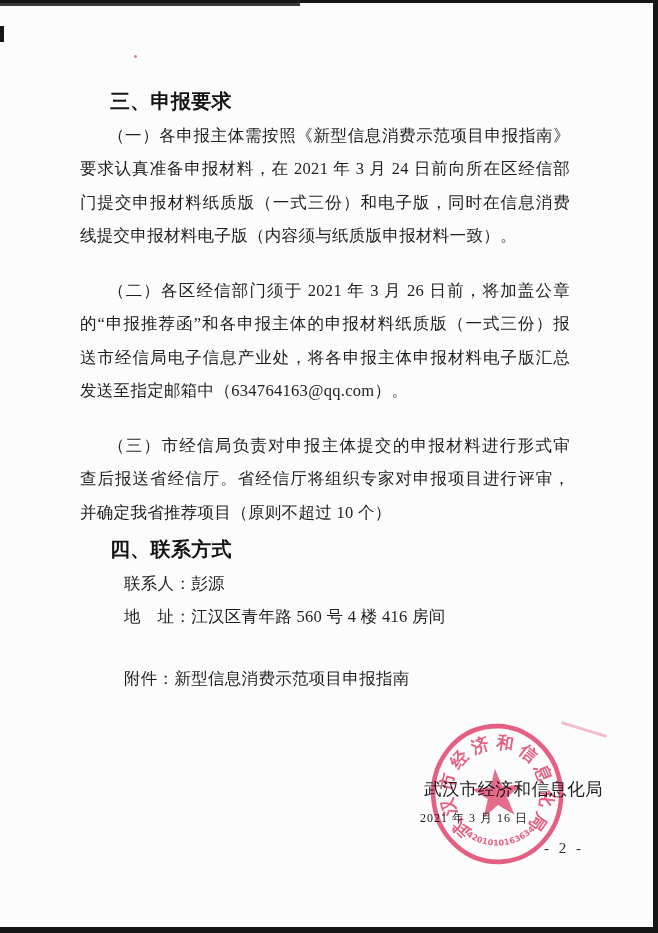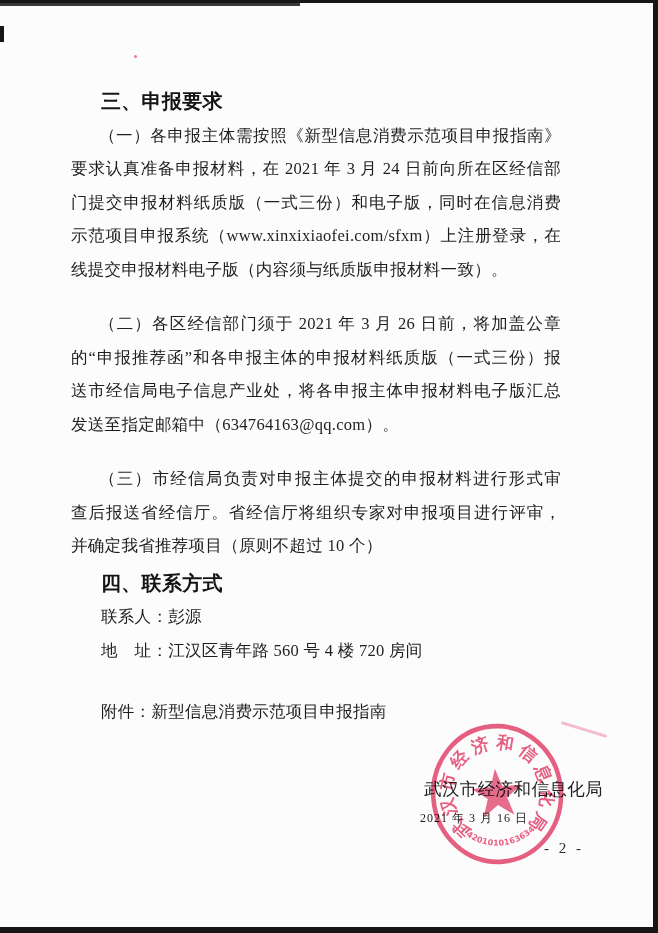--- a/index.html
+++ b/index.html
@@ -12,31 +12,31 @@
   
   .edge{position:absolute;background:#161616;z-index:5}
   .edge-top{left:0;top:0;width:658px;height:3px}
   .edge-top2{left:0;top:0;width:300px;height:6px;opacity:.85}
   .edge-right{left:653px;top:0;width:5px;height:933px}
   .edge-bottom{left:0;top:927px;width:658px;height:6px}
   .edge-blob{left:0;top:26px;width:4px;height:16px}
 
   
   #content{
-    position:absolute;left:71px;top:85px;width:490px;
+    position:absolute;left:80px;top:85px;width:490px;
     font-size:16.5px;line-height:33.5px;letter-spacing:.3px;
   }
   .heading{
     font-family:"Liberation Sans","DejaVu Sans",sans-serif;
     font-weight:700;font-size:20px;margin-left:30px;color:#141414;
   }
   .line{min-height:33.5px}
   .line.fi{padding-left:28px}
   .line.j{text-align:justify;text-align-last:justify}
-  .cline{margin-left:30px}
+  .cline{margin-left:44px}
   [data-name="para-2"],[data-name="para-3"]{margin-top:21px}
   [data-name="heading-4"]{margin-top:4px}
   [data-name="attachment-line"]{margin-top:28px}
 
   
   .sig{position:absolute;left:424px;top:777px;font-size:17.5px;letter-spacing:.4px;z-index:2}
   .datefld{position:absolute;left:420px;top:810px;font-size:12px;letter-spacing:1px;z-index:2}
   .pageno{position:absolute;left:544px;top:840px;font-size:15px;letter-spacing:3px;color:#2a2a2a}
 
   
@@ -68,37 +68,36 @@
 
 <div class="reddot" data-name="red-ink-speck"></div>
 <div class="redstreak" data-name="red-ink-streak"></div>
 
 <div id="content" data-name="document-body">
     <div data-name="heading-3" class="heading">三、申报要求</div>
     <div data-name="para-1" class="para">
       <div class="line fi j" data-name="text-line">（一）各申报主体需按照《新型信息消费示范项目申报指南》</div>
       <div class="line j" data-name="text-line">要求认真准备申报材料，在 2021 年 3 月 24 日前向所在区经信部</div>
       <div class="line j" data-name="text-line">门提交申报材料纸质版（一式三份）和电子版，同时在信息消费</div>
-      <div class="line j" data-name="text-line">示范项目申报系统（www.xinxixiaofei.com/sfxm）上注册登录，在</div>
       <div class="line" data-name="text-line">线提交申报材料电子版（内容须与纸质版申报材料一致）。</div>
     </div>
     <div data-name="para-2" class="para">
       <div class="line fi j" data-name="text-line">（二）各区经信部门须于 2021 年 3 月 26 日前，将加盖公章</div>
       <div class="line j" data-name="text-line">的“申报推荐函”和各申报主体的申报材料纸质版（一式三份）报</div>
       <div class="line j" data-name="text-line">送市经信局电子信息产业处，将各申报主体申报材料电子版汇总</div>
       <div class="line" data-name="text-line">发送至指定邮箱中（634764163@qq.com）。</div>
     </div>
     <div data-name="para-3" class="para">
       <div class="line fi j" data-name="text-line">（三）市经信局负责对申报主体提交的申报材料进行形式审</div>
       <div class="line j" data-name="text-line">查后报送省经信厅。省经信厅将组织专家对申报项目进行评审，</div>
       <div class="line" data-name="text-line">并确定我省推荐项目（原则不超过 10 个）</div>
     </div>
     <div data-name="heading-4" class="heading">四、联系方式</div>
     <div data-name="contact-person" class="line cline">联系人：彭源</div>
-    <div data-name="contact-address" class="line cline">地　址：江汉区青年路 560 号 4 楼 720 房间</div>
+    <div data-name="contact-address" class="line cline">地　址：江汉区青年路 560 号 4 楼 416 房间</div>
     <div data-name="attachment-line" class="line cline">附件：新型信息消费示范项目申报指南</div>
   </div>
 
 <div class="sig" data-name="issuing-agency-signature">武汉市经济和信息化局</div>
 <div class="datefld" data-name="issue-date">2021 年 3 月 16 日</div>
 <div class="pageno" data-name="page-number">- 2 -</div>
 
 <div class="seal" data-name="official-seal">
   <svg viewBox="0 0 140 150" width="142" height="152" data-name="seal-graphic">
     <g transform="rotate(-5 70 74)">

